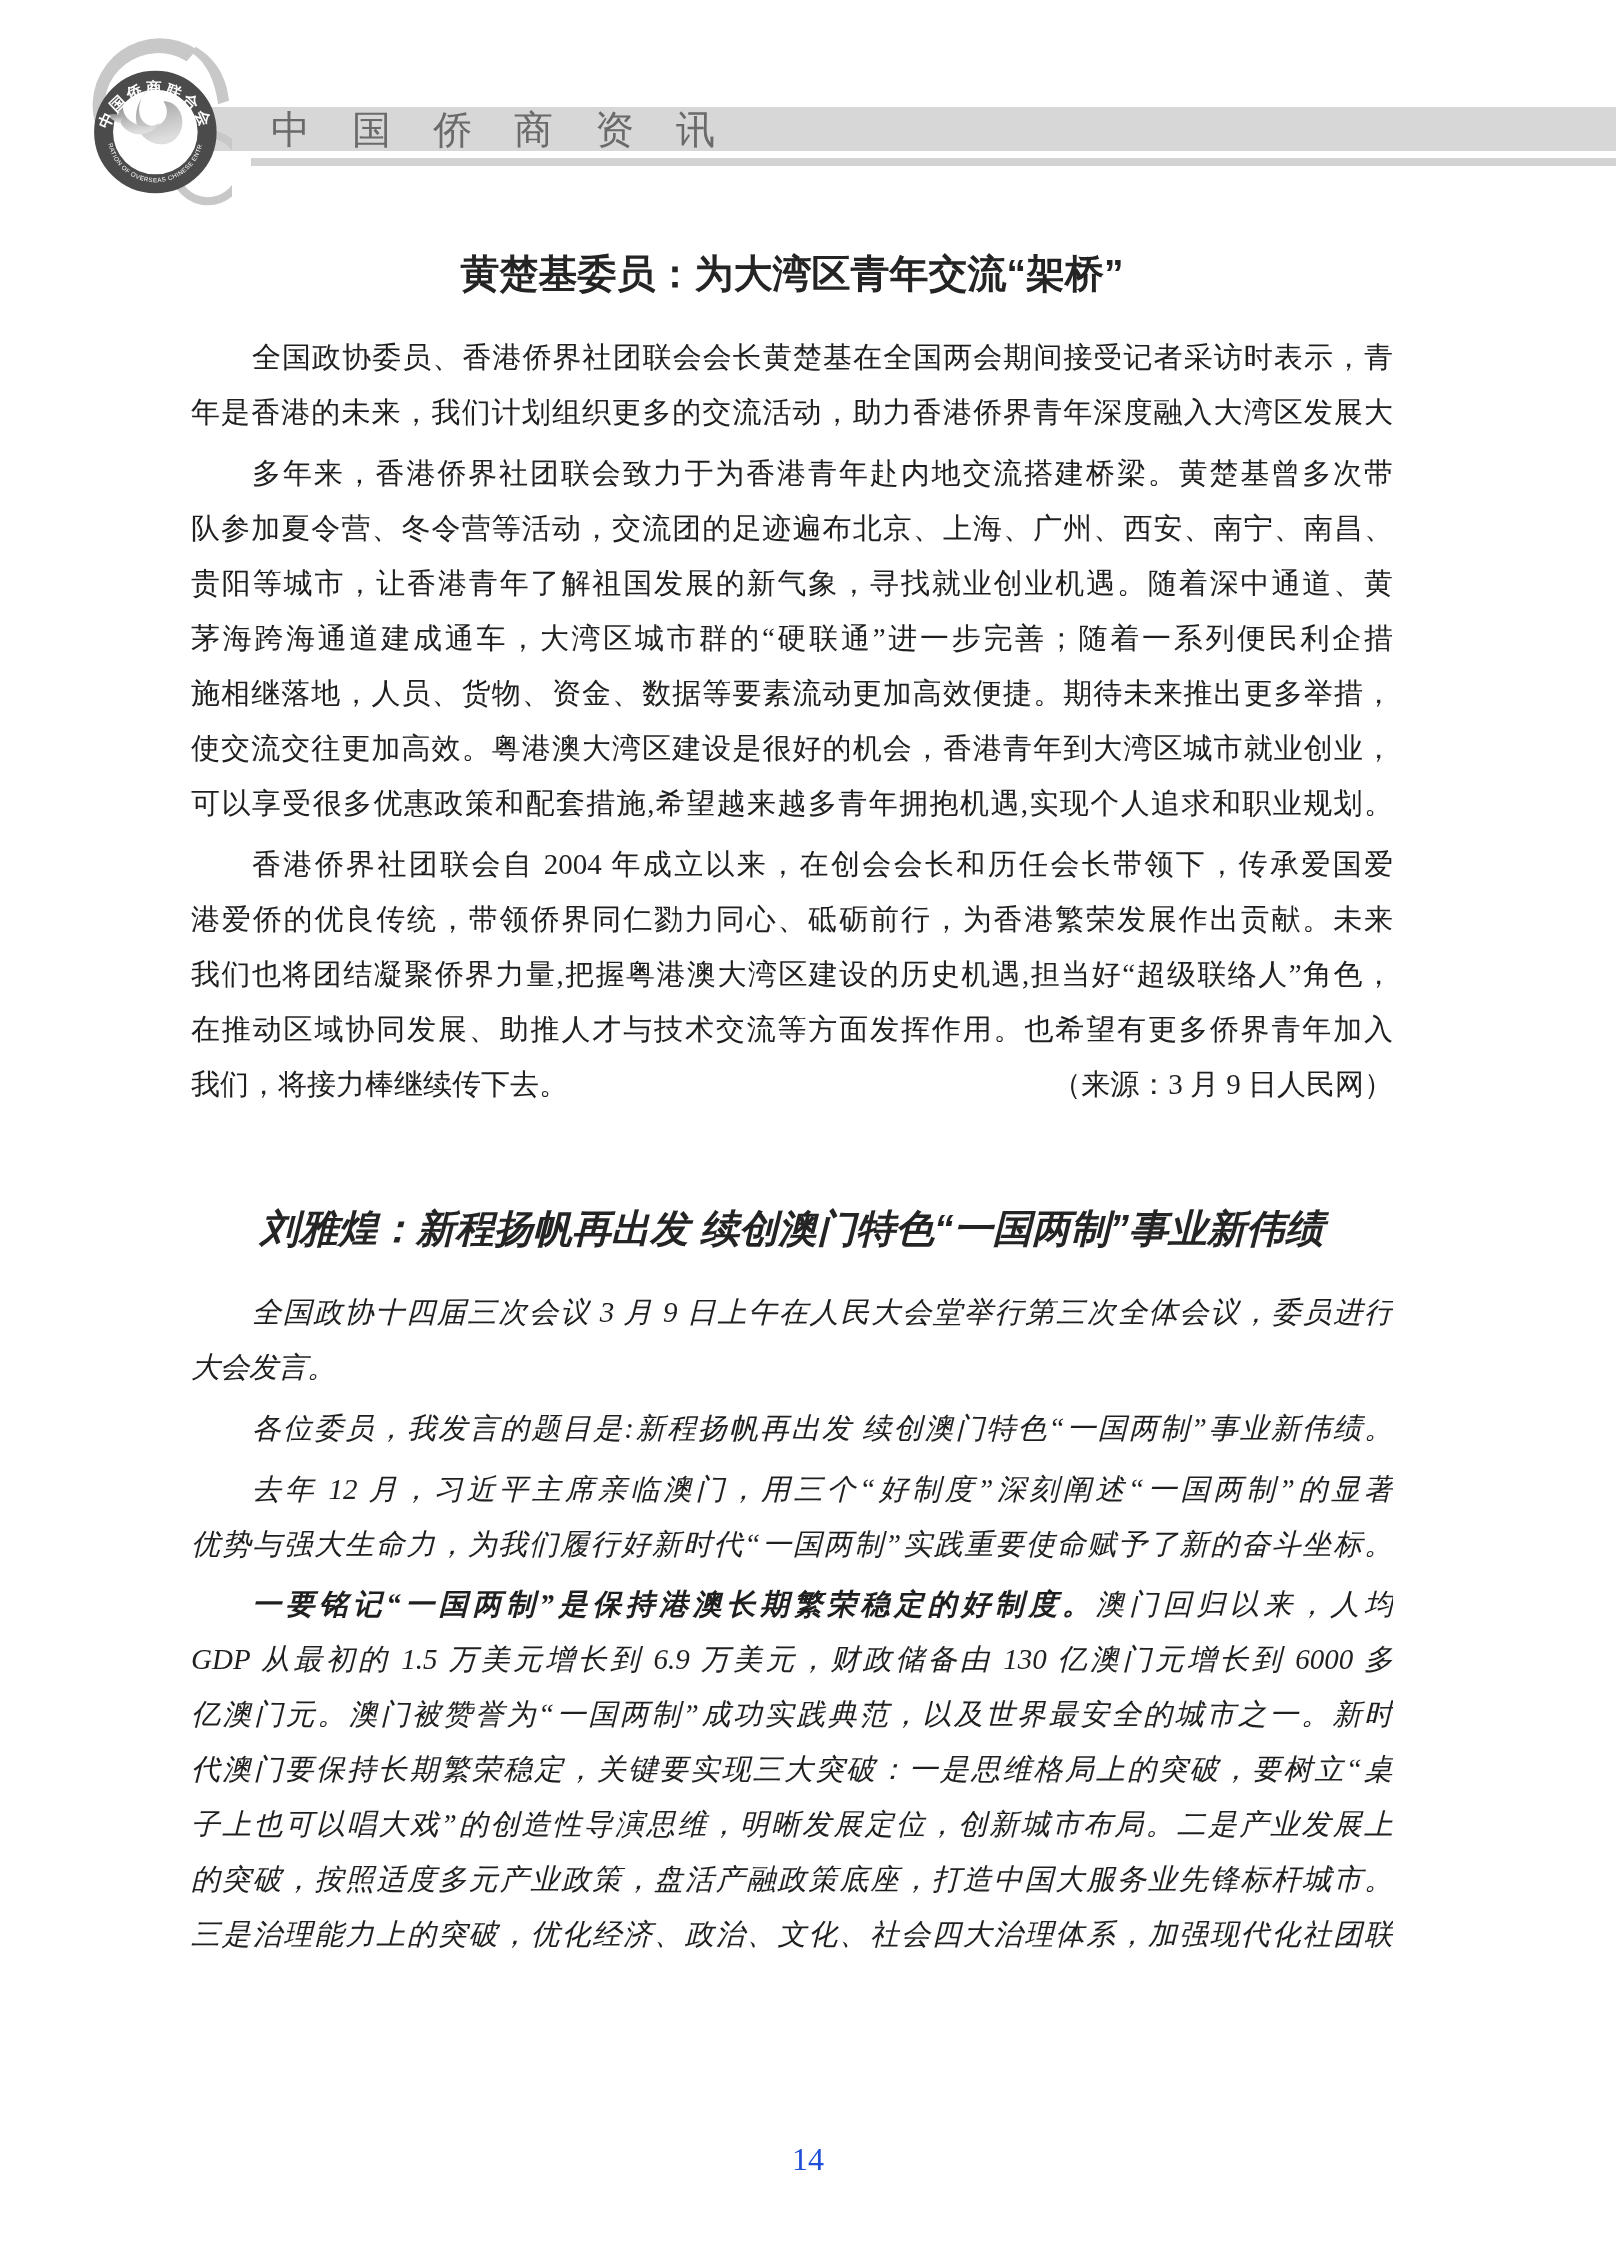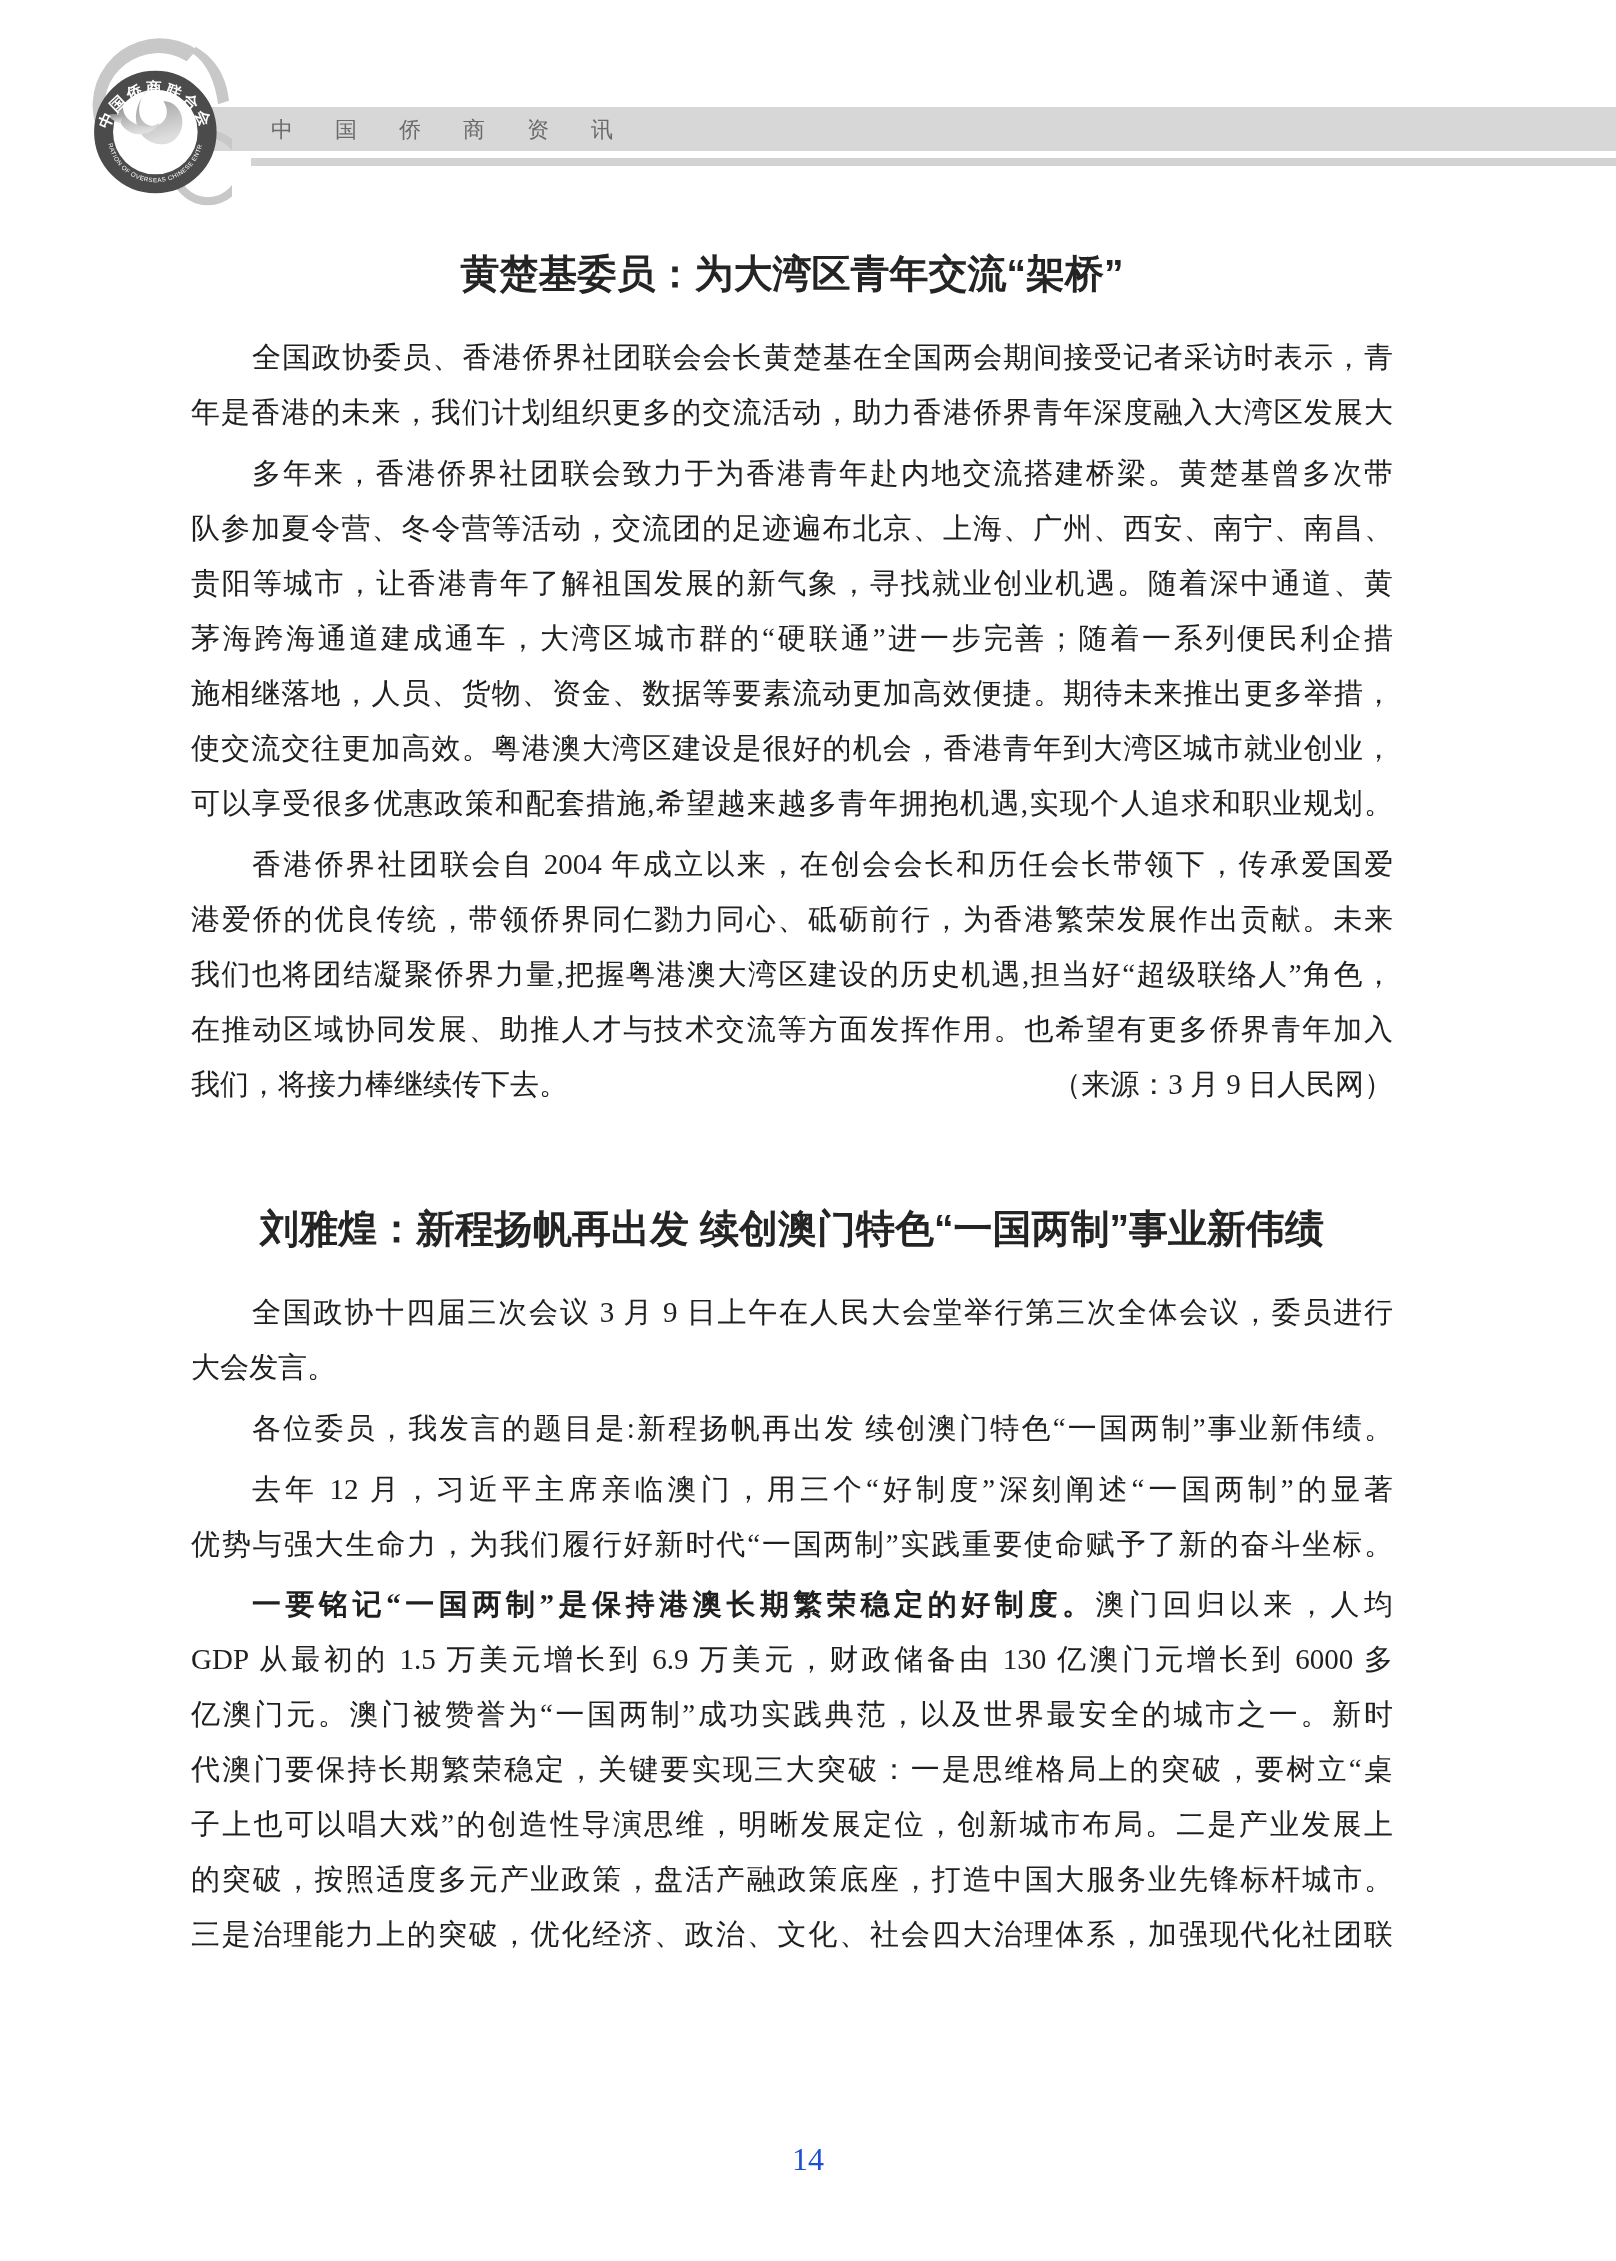--- a/index.html
+++ b/index.html
@@ -23,21 +23,21 @@
   .band.thin {
     left: 251px;
     top: 158px; height: 8px;
     background: var(--band-thin, #d3d3d3);
   }
   .band-title {
     position: absolute;
     left: 271px; top: 107px; height: 44px;
     line-height: 45px;
     font-family: "Liberation Sans", sans-serif;
-    font-size: 22px;
+    font-size: 39px;
     font-weight: 300;
     letter-spacing: 42px;
     color: var(--band-text, #6a6a6a);
     white-space: nowrap;
   }
   .logo {
     position: absolute;
     left: 86px; top: 35px;
     width: 146px; height: 175px;
   }
@@ -146,21 +146,21 @@
             <div class="line"><span>港爱侨的优良传统，带领侨界同仁勠力同心、砥砺前行，为香港繁荣发展作出贡献。未来</span></div>
             <div class="line"><span>我们也将团结凝聚侨界力量,把握粤港澳大湾区建设的历史机遇,担当好“超级联络人”角色，</span></div>
             <div class="line"><span>在推动区域协同发展、助推人才与技术交流等方面发挥作用。也希望有更多侨界青年加入</span></div>
             <div class="line split">
               <span>我们，将接力棒继续传下去。</span>
               <span>（来源：3 月 9 日人民网）</span>
             </div>
           </div>
         </div>
       </section>
-      <section class="article" style="top: 1201px;">
+      <section class="article" style="top: 1201px; font-style: italic;">
         <h2 class="title">刘雅煌：新程扬帆再出发 续创澳门特色“一国两制”事业新伟绩</h2>
         <div class="lines">
           <div class="para">
             <div class="line indent"><span>全国政协十四届三次会议 3 月 9 日上午在人民大会堂举行第三次全体会议，委员进行</span></div>
             <div class="line left"><span>大会发言。</span></div>
           </div>
           <div class="para">
             <div class="line indent"><span>各位委员，我发言的题目是:新程扬帆再出发 续创澳门特色“一国两制”事业新伟绩。</span></div>
           </div>
           <div class="para">

